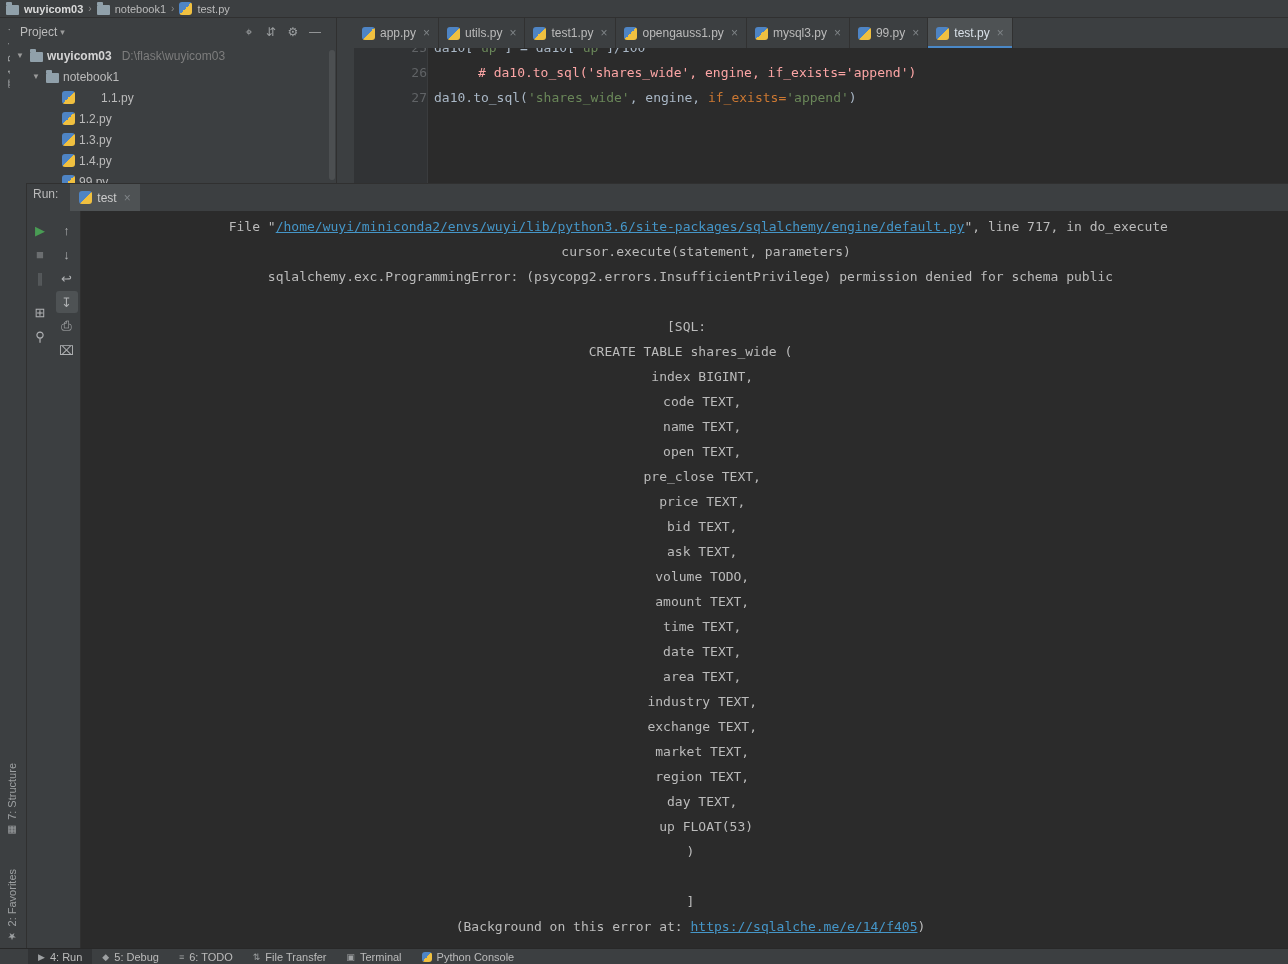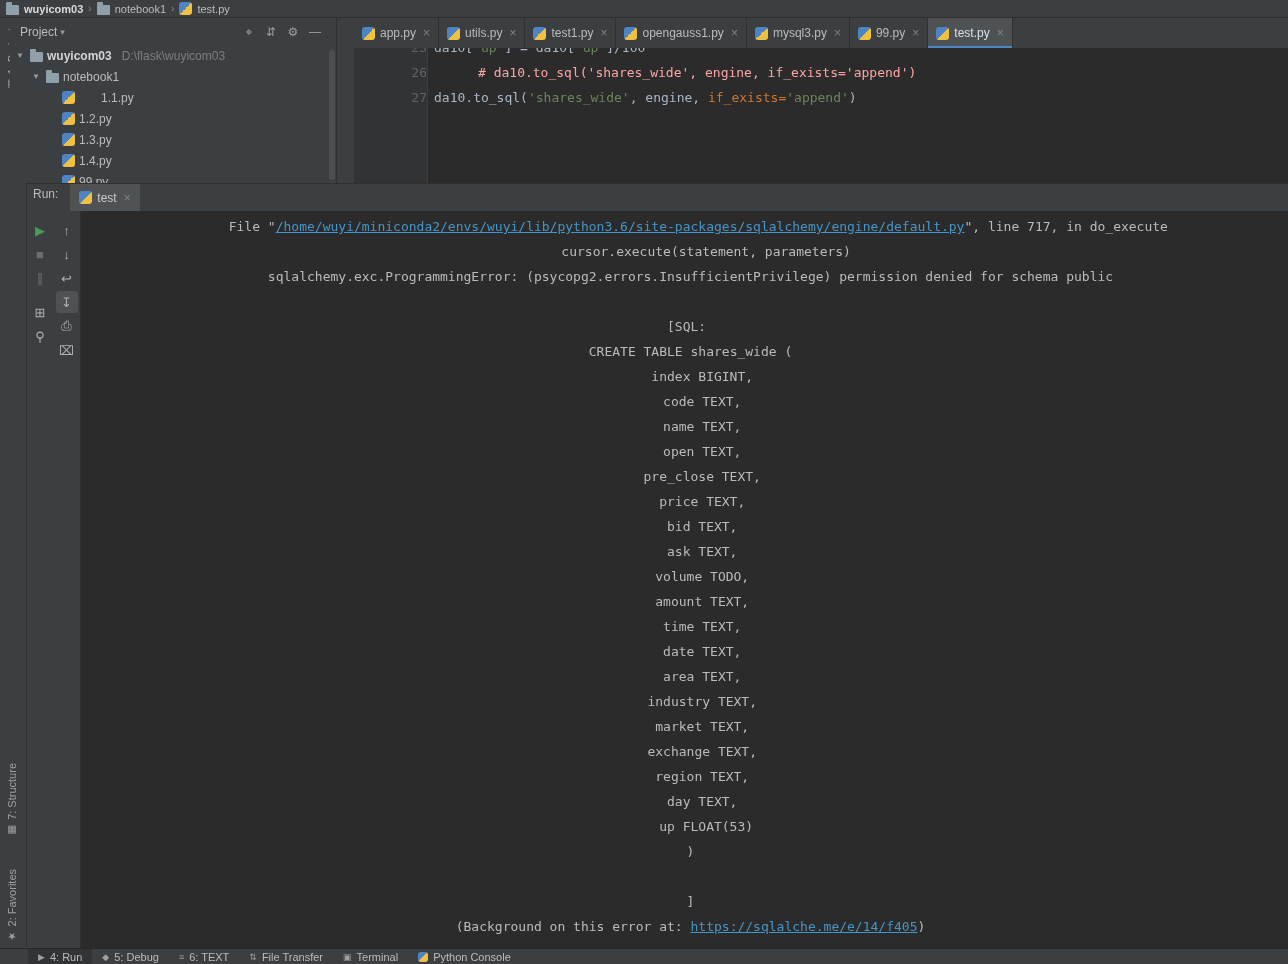--- a/index.html
+++ b/index.html
@@ -275,43 +275,43 @@
     <div class="cline">    pre_close TEXT, </div>
     <div class="cline">    price TEXT, </div>
     <div class="cline">    bid TEXT, </div>
     <div class="cline">    ask TEXT, </div>
     <div class="cline">    volume TODO, </div>
     <div class="cline">    amount TEXT, </div>
     <div class="cline">    time TEXT, </div>
     <div class="cline">    date TEXT, </div>
     <div class="cline">    area TEXT, </div>
     <div class="cline">    industry TEXT, </div>
+    <div class="cline">    exchange TEXT, </div>
     <div class="cline">    market TEXT, </div>
-    <div class="cline">    exchange TEXT, </div>
     <div class="cline">    region TEXT, </div>
     <div class="cline">    day TEXT, </div>
     <div class="cline">    up FLOAT(53)</div>
     <div class="cline">)</div>
     <div class="cline"></div>
     <div class="cline">]</div>
     <div class="cline"><span>(Background on this error at: </span><a class="clink">https://sqlalche.me/e/14/f405</a><span>)</span></div>
   </div>
 
   <div id="statusbar">
     <div class="sitem active">
       <span class="sicon">▶</span>
       <span>4: Run</span>
     </div>
     <div class="sitem">
       <span class="sicon">◆</span>
       <span>5: Debug</span>
     </div>
     <div class="sitem">
       <span class="sicon">≡</span>
-      <span>6: TEXT</span>
+      <span>6: TODO</span>
     </div>
     <div class="sitem">
       <span class="sicon">⇅</span>
       <span>File Transfer</span>
     </div>
     <div class="sitem">
       <span class="sicon">▣</span>
       <span>Terminal</span>
     </div>
     <div class="sitem">

